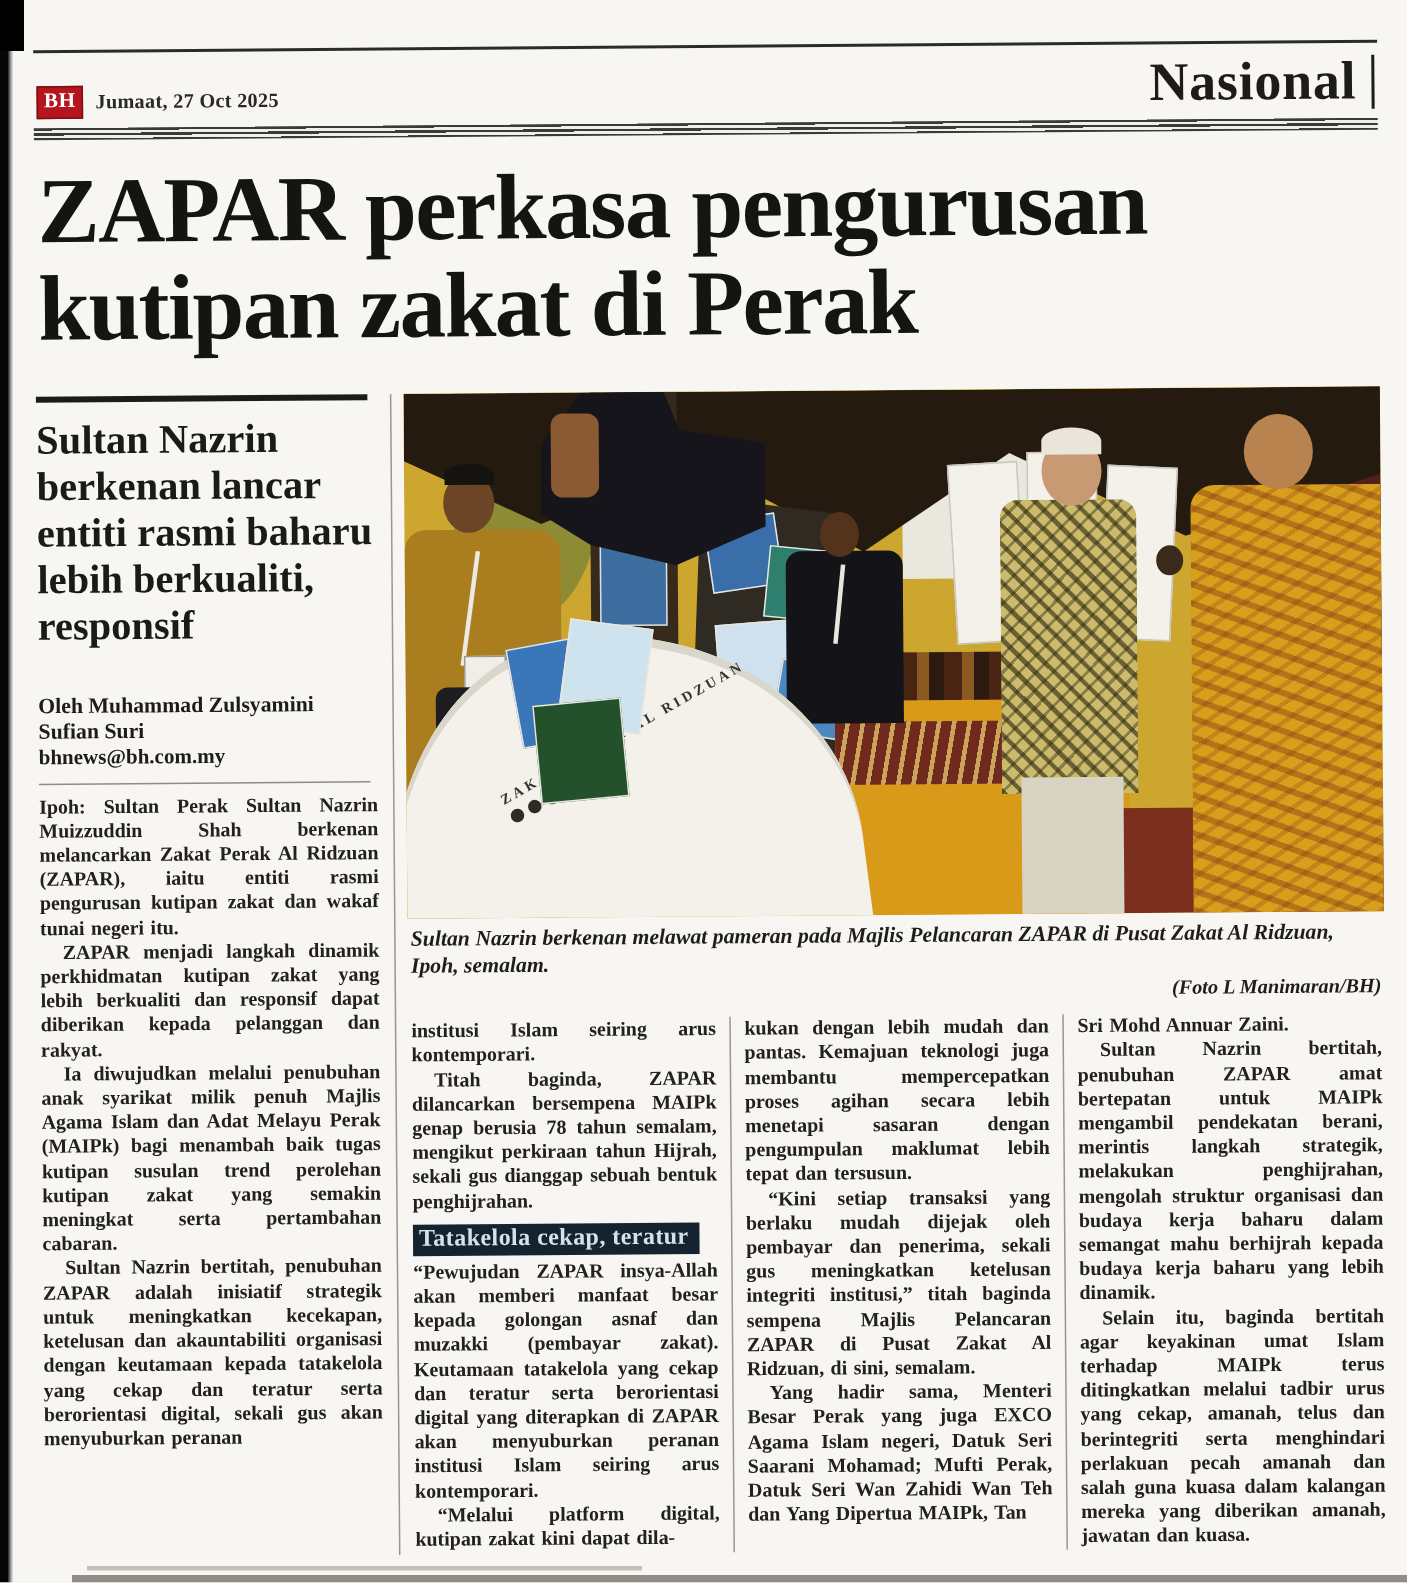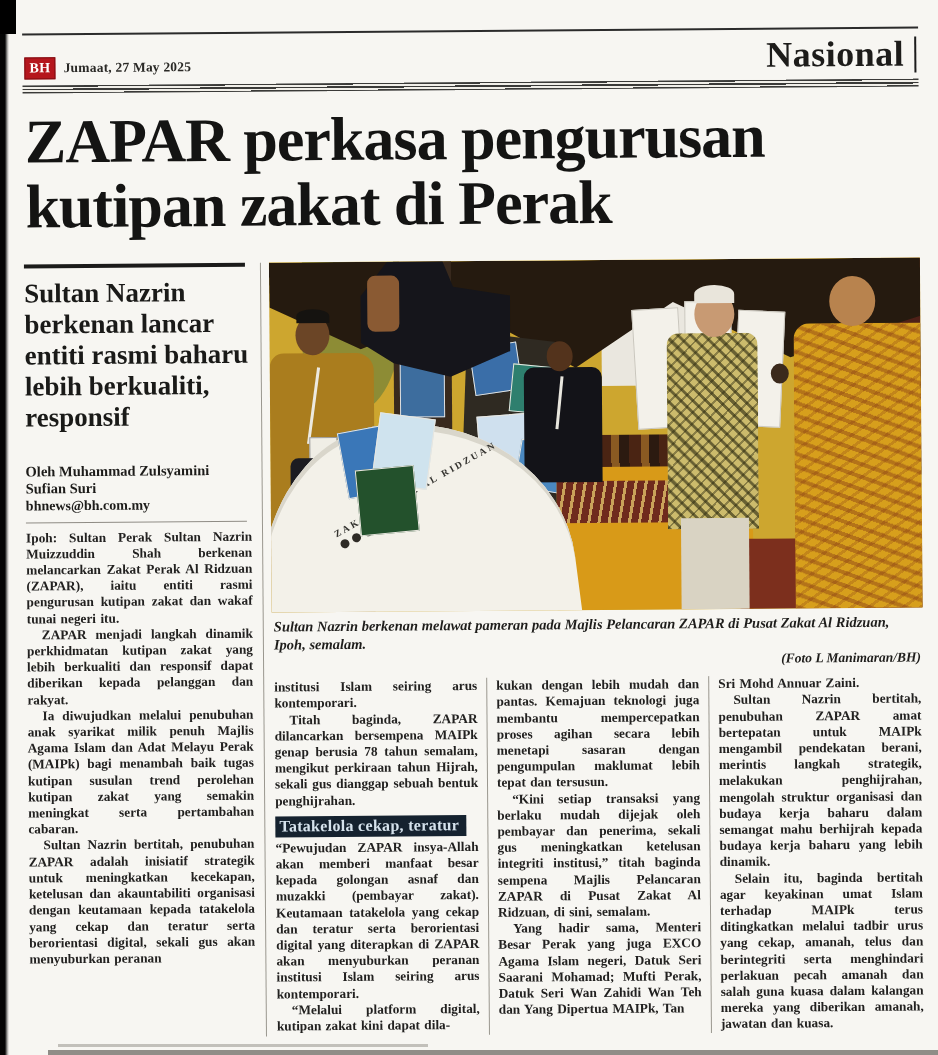--- a/index.html
+++ b/index.html
@@ -122,21 +122,21 @@
 <body>
 
 <div class="scan-edge-left"></div>
 <div class="scan-corner"></div>
 
 <div class="page">
 
   <header class="masthead">
     <div class="mast-left">
       <span class="bh-logo">BH</span>
-      <span class="mast-date">Jumaat, 27 May 2025</span>
+      <span class="mast-date">Jumaat, 27 Oct 2025</span>
     </div>
     <div class="mast-section">Nasional</div>
   </header>
   <div class="rule-multi"></div>
 
   <h1 class="headline">ZAPAR perkasa pengurusan kutipan zakat di Perak</h1>
 
   <div class="content">
 
     <aside class="leftcol">

